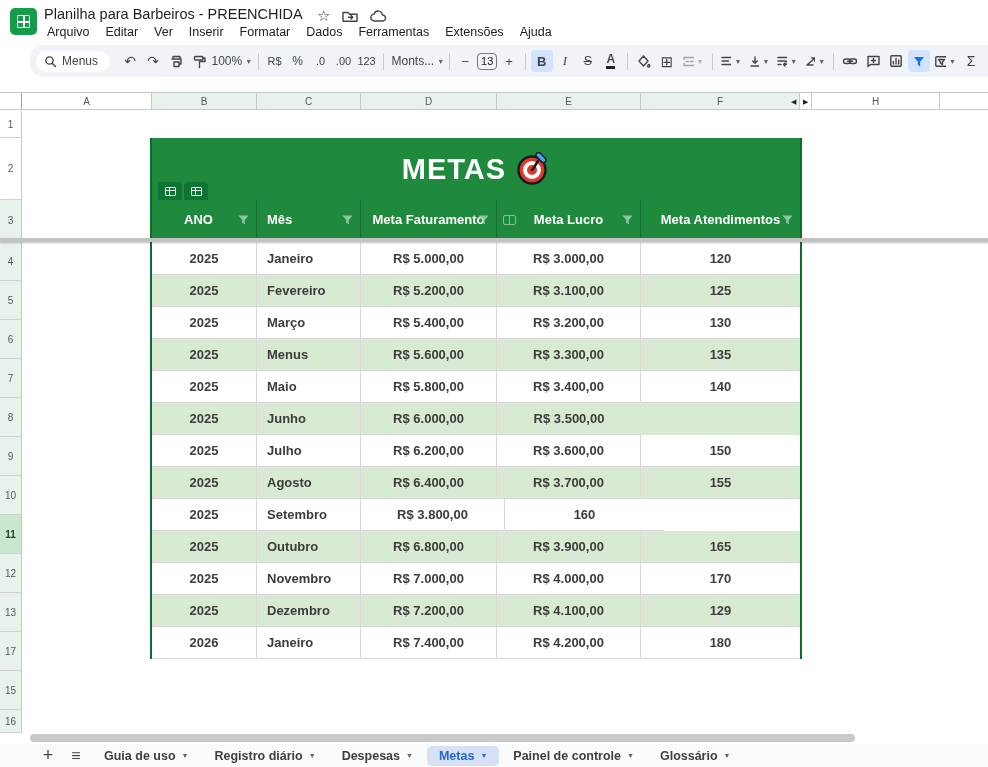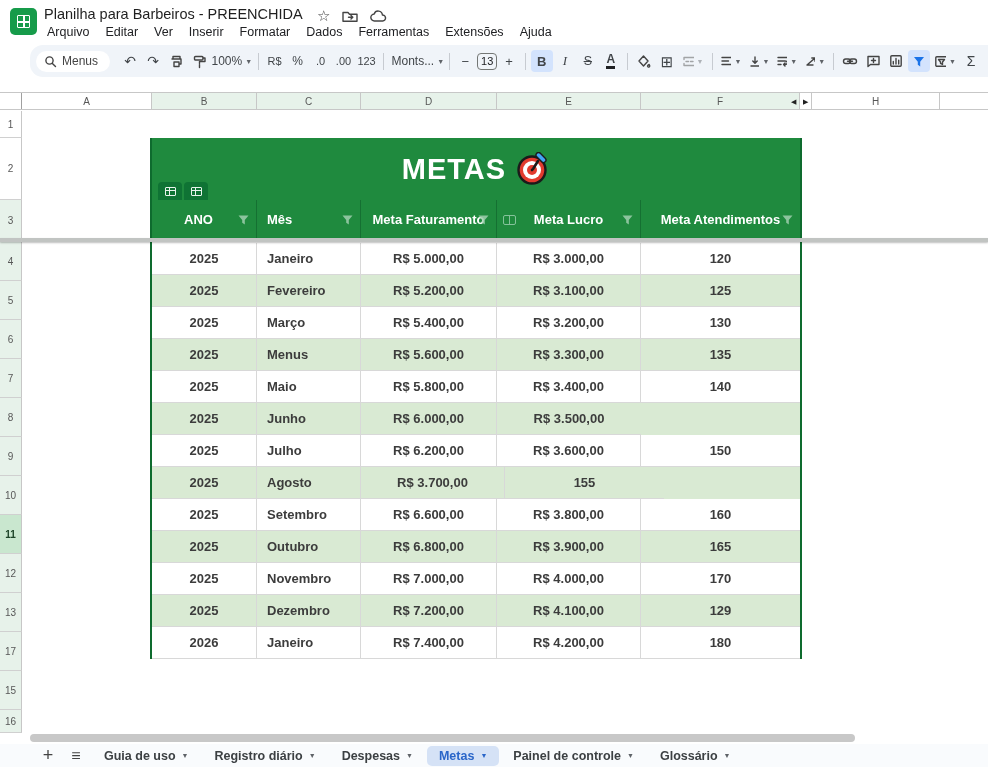--- a/index.html
+++ b/index.html
@@ -440,28 +440,28 @@
     <div class="td" style="width:105px">2025</div>
     <div class="td left" style="width:104px">Julho</div>
     <div class="td" style="width:136px">R$ 6.200,00</div>
     <div class="td" style="width:144px">R$ 3.600,00</div>
     <div class="td" style="width:159px">150</div>
   </div>
 
   <div class="data-row">
     <div class="td" style="width:105px">2025</div>
     <div class="td left" style="width:104px">Agosto</div>
+    <div class="td" style="width:136px">R$ 6.400,00</div>
     <div class="td" style="width:144px">R$ 3.700,00</div>
     <div class="td" style="width:159px">155</div>
   </div>
 
   <div class="data-row">
     <div class="td" style="width:105px">2025</div>
     <div class="td left" style="width:104px">Setembro</div>
-    <div class="td" style="width:136px">R$ 6.600,00</div>
     <div class="td" style="width:144px">R$ 3.800,00</div>
     <div class="td" style="width:159px">160</div>
   </div>
 
   <div class="data-row">
     <div class="td" style="width:105px">2025</div>
     <div class="td left" style="width:104px">Outubro</div>
     <div class="td" style="width:136px">R$ 6.800,00</div>
     <div class="td" style="width:144px">R$ 3.900,00</div>
     <div class="td" style="width:159px">165</div>

